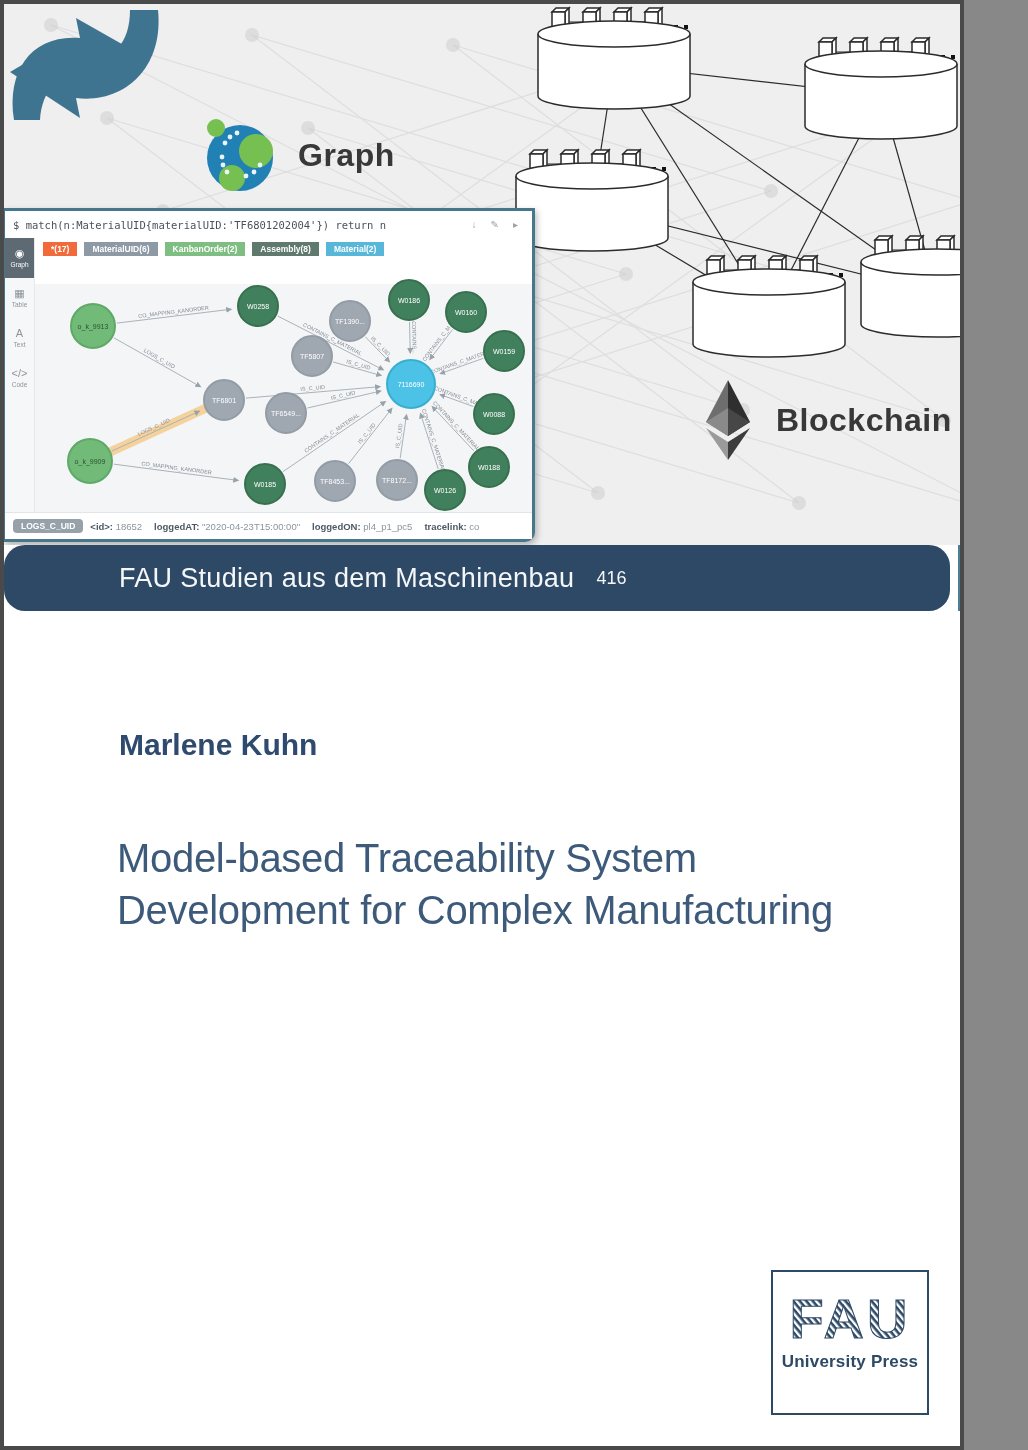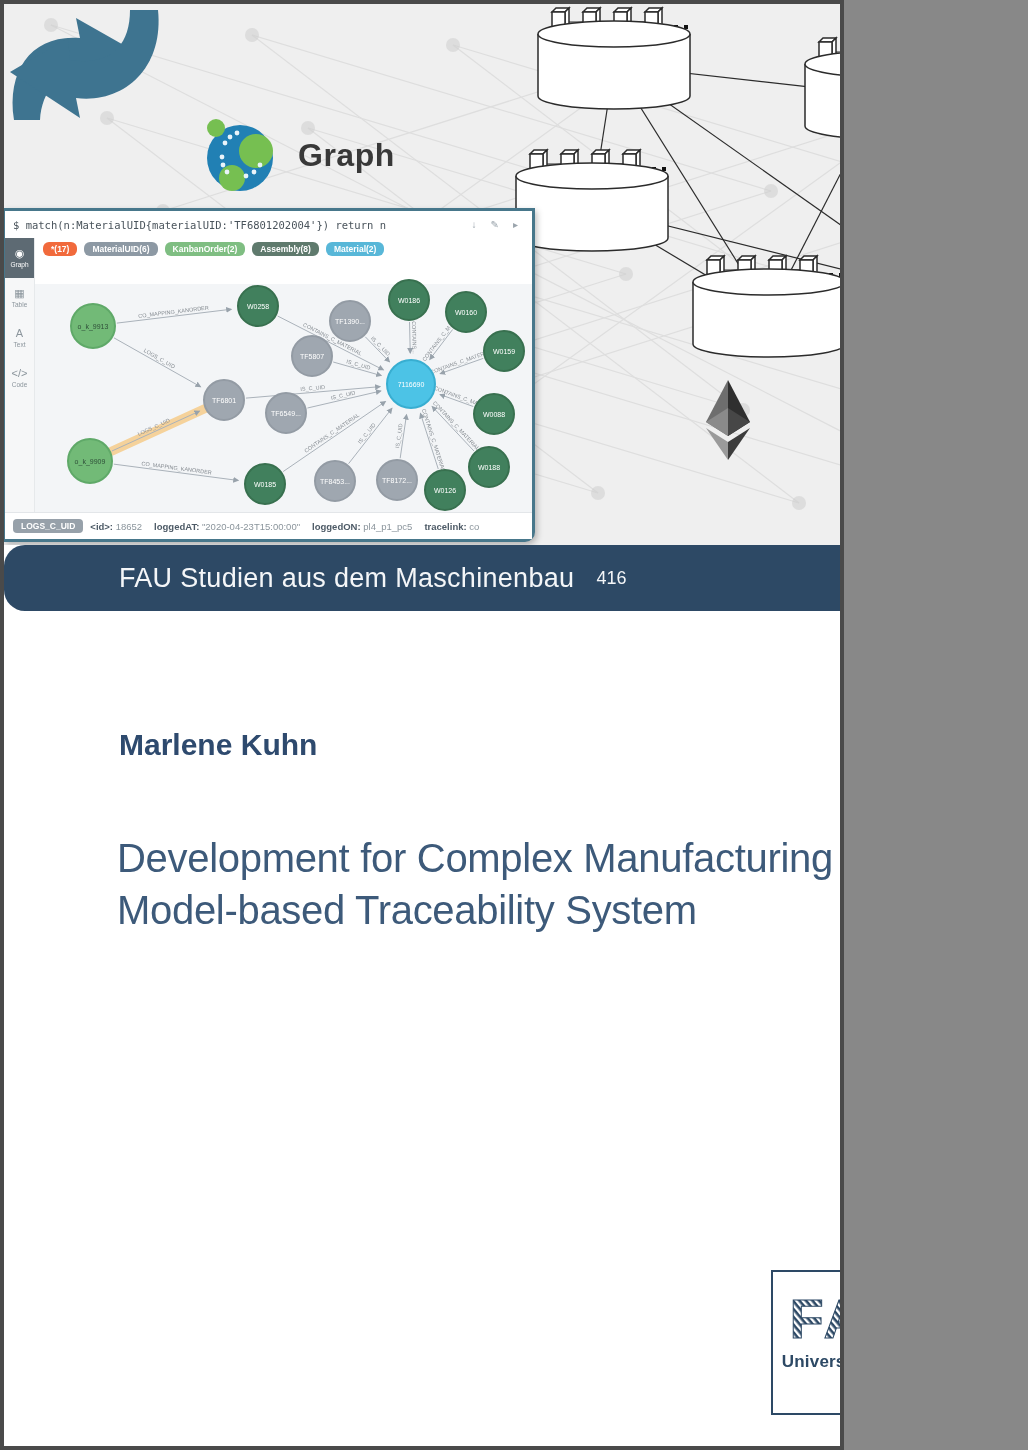--- a/index.html
+++ b/index.html
@@ -1,16 +1,16 @@
 <!DOCTYPE html>
 <html style="--navy: #2d4965; --teal-accent: #4c7f93; --arrow-teal: #3e7490; --title-text: #3d5a7a; --node-green: #72ba77; --node-dark-green: #41805d; --node-gray: #9fa7b0; --node-cyan: #4cc3e6; --edge-highlight: #f5d29b; --pill-orange: #f16a3c; --pill-gray: #8d99a4; --pill-green: #7fbe82; --pill-slate: #5f7a6d; --pill-blue: #58b7d8; --pill-rel: #6e7f8a;"><head>
 <meta charset="utf-8">
 <style>
   html,body{margin:0;padding:0;background:#888;}
-  .page{position:relative;width:844px;height:1450px;box-sizing:border-box;border:4px solid #4a4a4a;background:#fff;font-family:"Liberation Sans",sans-serif;overflow:hidden;}
+  .page{position:relative;width:964px;height:1450px;box-sizing:border-box;border:4px solid #4a4a4a;background:#fff;font-family:"Liberation Sans",sans-serif;overflow:hidden;}
   
   .hero{position:absolute;left:0;top:0;width:1020px;height:541px;background:#efefef;overflow:hidden;}
   .hero svg{position:absolute;left:0;top:0;}
   #bg-pattern{width:1020px;height:541px;}
   #chain-net{width:1020px;height:541px;}
   .arrow{position:absolute;}
   .arrow path{fill:var(--arrow-teal);}
   .arrow-up{left:392px;top:44px;width:152px;height:118px;}
   .arrow-down{left:528px;top:334px;width:162px;height:122px;}
   .graph-brand{position:absolute;left:198px;top:108px;display:flex;align-items:center;gap:16px;}
@@ -23,21 +23,21 @@
   .query-bar{position:absolute;left:0;top:0;right:0;height:27px;background:#fff;border-bottom:1px solid #e3e6e9;display:flex;align-items:center;}
   .query-text{font-family:"DejaVu Sans Mono",monospace;font-size:10.5px;color:#49535b;padding-left:8px;white-space:pre;flex:1;}
   .qicons{display:flex;gap:14px;padding-right:14px;color:#9aa4ac;font-size:10px;}
   .qicons span{cursor:pointer;}
   .nw-sidebar{position:absolute;left:0;top:27px;bottom:0;width:29px;background:#f6f7f8;border-right:1px solid #e6e9eb;}
   .sb-item{height:40px;display:flex;flex-direction:column;align-items:center;justify-content:center;color:#8b959c;font-size:6.5px;gap:2px;cursor:pointer;}
   .sb-item .sb-icon{font-size:11px;line-height:11px;}
   .sb-item.active{background:#5d6a73;color:#fff;}
   .pills-area{position:absolute;left:30px;top:27px;right:0;height:46px;background:#fff;}
   .pill-row{height:22px;display:flex;align-items:center;padding-left:8px;}
-  .pill{display:inline-block;padding:2px 8px;border-radius:6px;font-size:8.5px;font-weight:bold;color:#fff;margin-right:7px;white-space:nowrap;cursor:pointer;}
+  .pill{display:inline-block;padding:2px 8px;border-radius:0;font-size:8.5px;font-weight:bold;color:#fff;margin-right:7px;white-space:nowrap;cursor:pointer;}
   .pill-orange{background:var(--pill-orange);}
   .pill-gray{background:var(--pill-gray);}
   .pill-green{background:var(--pill-green);}
   .pill-slate{background:var(--pill-slate);}
   .pill-blue{background:var(--pill-blue);}
   .pill-rel{background:var(--pill-rel);}
   .canvas-bg{position:absolute;left:30px;top:73px;right:0;height:229px;background:#f3f5f7;}
   #graph-svg{position:absolute;left:0;top:0;width:531px;height:334px;pointer-events:none;}
   .edge-label{font-family:"Liberation Sans",sans-serif;font-size:5.5px;fill:#878d93;}
   .node-label{font-family:"Liberation Sans",sans-serif;font-size:7px;text-anchor:middle;}
@@ -248,20 +248,21 @@
 
     <div class="chain-brand">
       <svg viewBox="0 0 48 80">
         <polygon points="24,0 24,56 2,42" fill="#6e6e6e"></polygon>
         <polygon points="24,0 24,56 46,42" fill="#2f2f2f"></polygon>
         <polygon points="24,28 24,56 2,42" fill="#8a8a8a"></polygon>
         <polygon points="24,28 24,56 46,42" fill="#474747"></polygon>
         <polygon points="2,48 24,62 24,80" fill="#9a9a9a"></polygon>
         <polygon points="46,48 24,62 24,80" fill="#3c3c3c"></polygon>
       </svg>
+      <span class="brand-label">Blockchain</span>
     </div>
 
     <div class="neo4j-window">
       <div class="query-bar">
         <span class="query-text">$ match(n:MaterialUID{materialUID:'TF6801202004'}) return n</span>
         <span class="qicons">
           <span>↓</span>
           <span>✎</span>
           <span>▸</span>
         </span>
@@ -419,22 +420,22 @@
 
   <div class="banner">
     <span class="series-title">FAU Studien aus dem Maschinenbau</span>
     <span class="series-no">416</span>
   </div>
   <div class="teal-block"></div>
 
   <div class="author">Marlene Kuhn</div>
 
   <div class="title">
+    <div>Model-based Traceability System</div>
     <div>Development for Complex Manufacturing</div>
-    <div>Model-based Traceability System</div>
   </div>
 
   <div class="press-box">
     <svg width="132" height="62" viewBox="0 0 132 62">
       <defs>
         <pattern id="fauStripes" width="5" height="5" patternUnits="userSpaceOnUse" patternTransform="rotate(50)">
           <rect x="0" y="0" width="5" height="2.6" fill="#2d4965"></rect>
         </pattern>
       </defs>
       <text x="66" y="50" text-anchor="middle" font-family="Liberation Sans, sans-serif" font-weight="bold" font-size="56" letter-spacing="3" fill="url(#fauStripes)" stroke="#2d4965" stroke-width="1">FAU</text>

